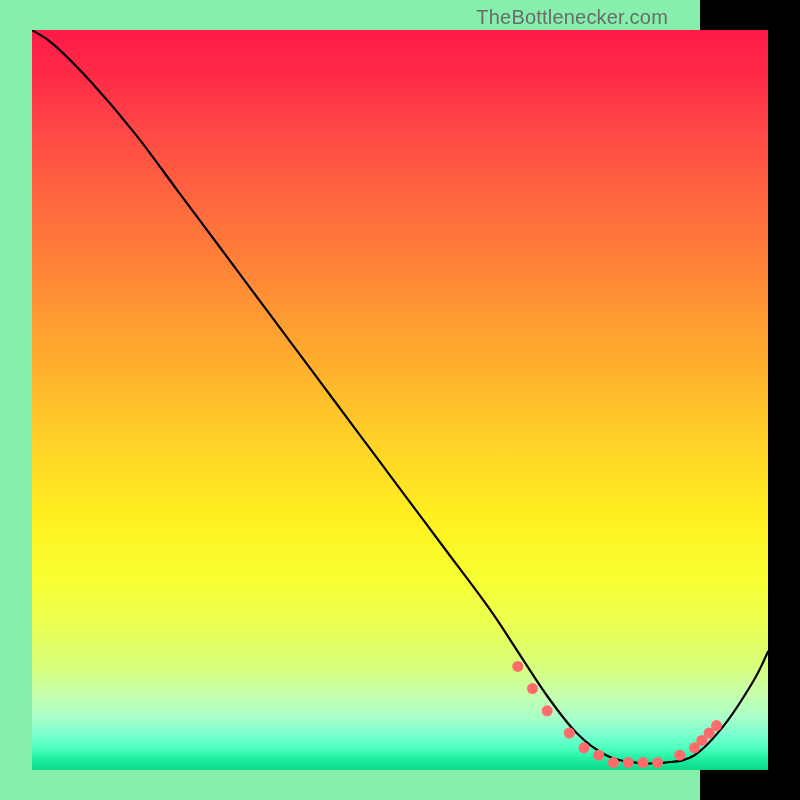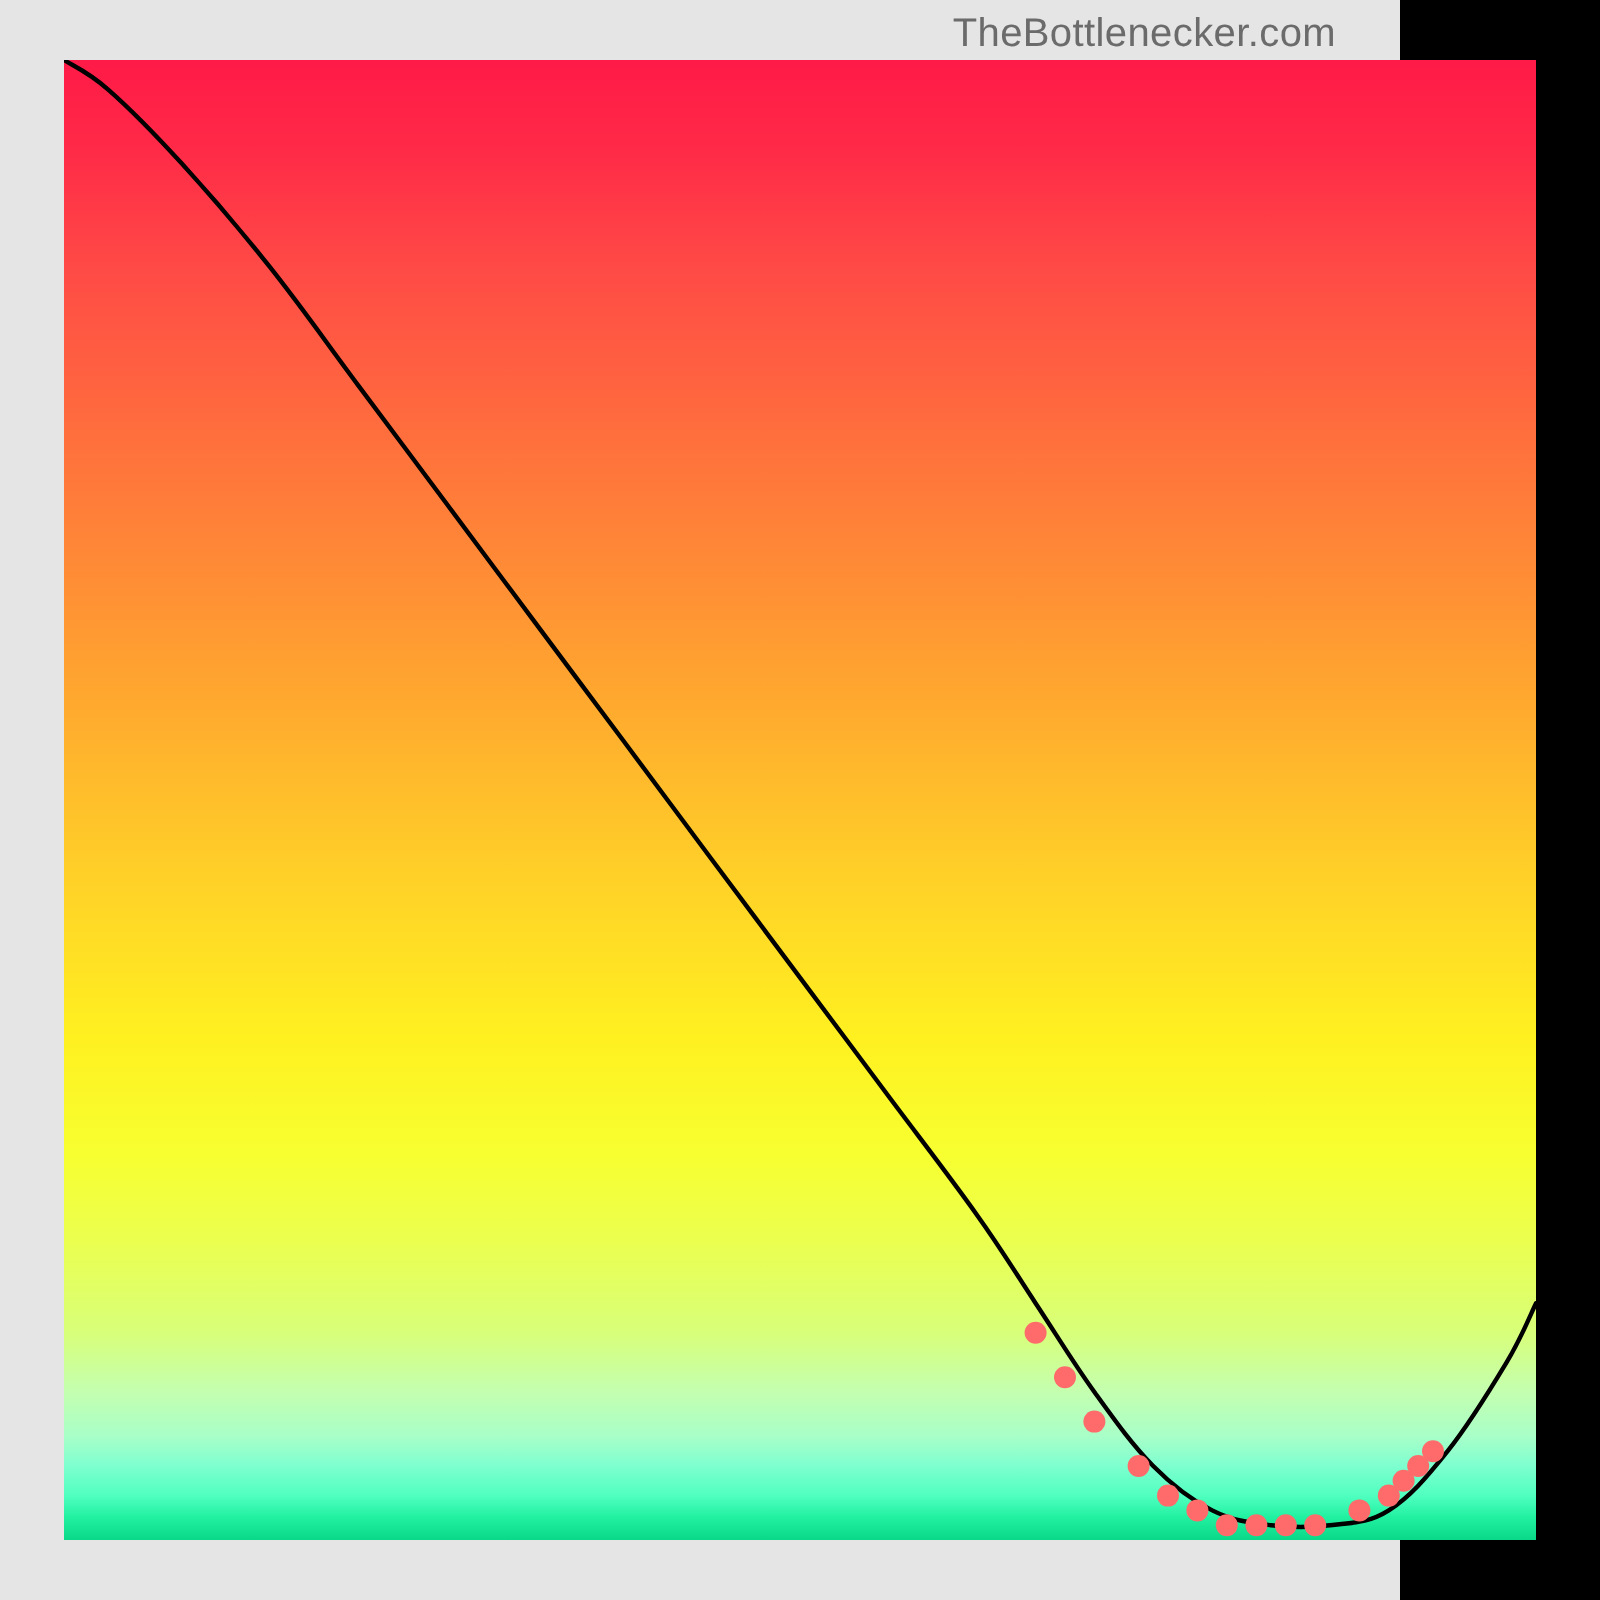--- a/index.html
+++ b/index.html
@@ -8,21 +8,21 @@
     width: 800px;
     height: 800px;
     background: #000;
     overflow: hidden;
     font-family: Arial, Helvetica, sans-serif;
   }
   .stage {
     position: relative;
     width: 700px;
     height: 800px;
-    background: #e5e5e5;
+    background: #86efac;
   }
   .plot {
     position: absolute;
     left: 32px;
     top: 30px;
     width: 736px;
     height: 740px;
     overflow: hidden;
   }
   .gradient {

